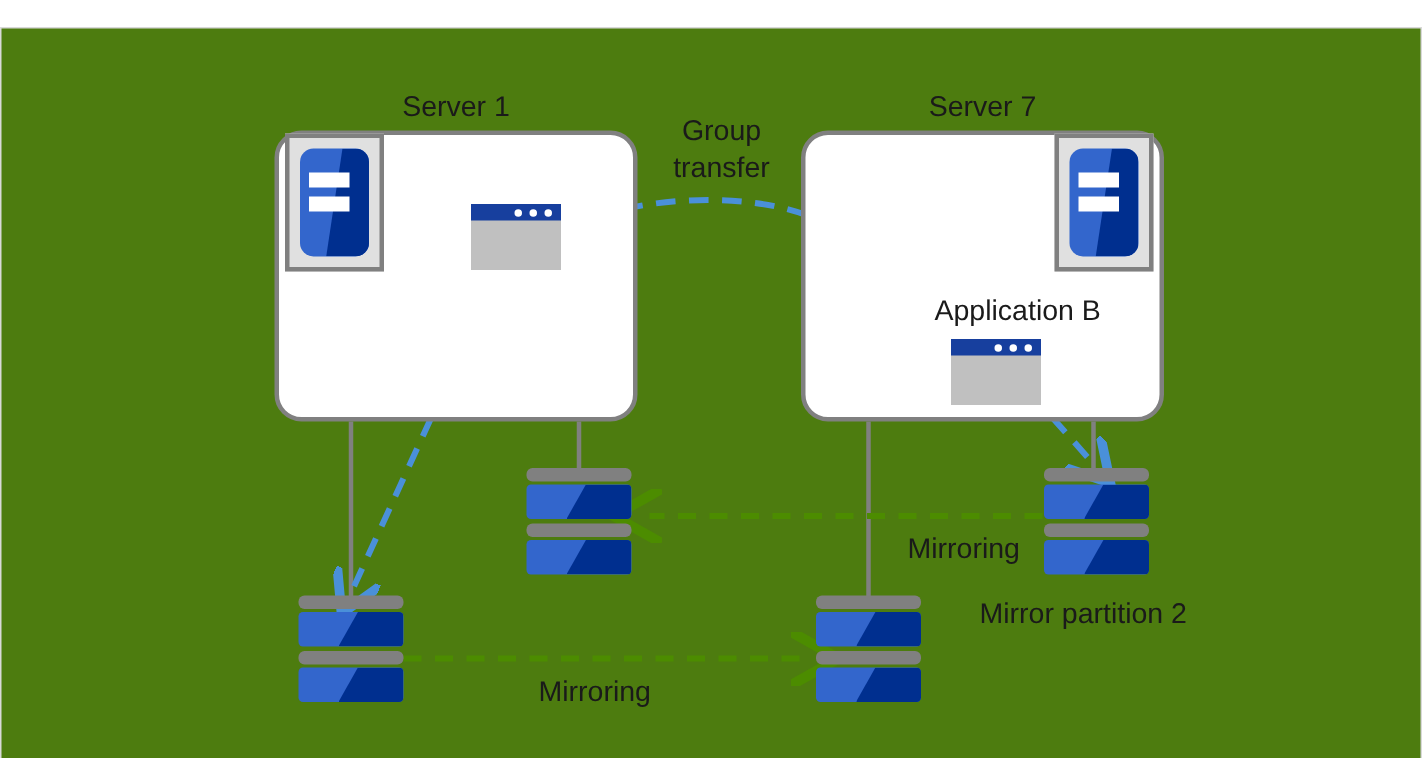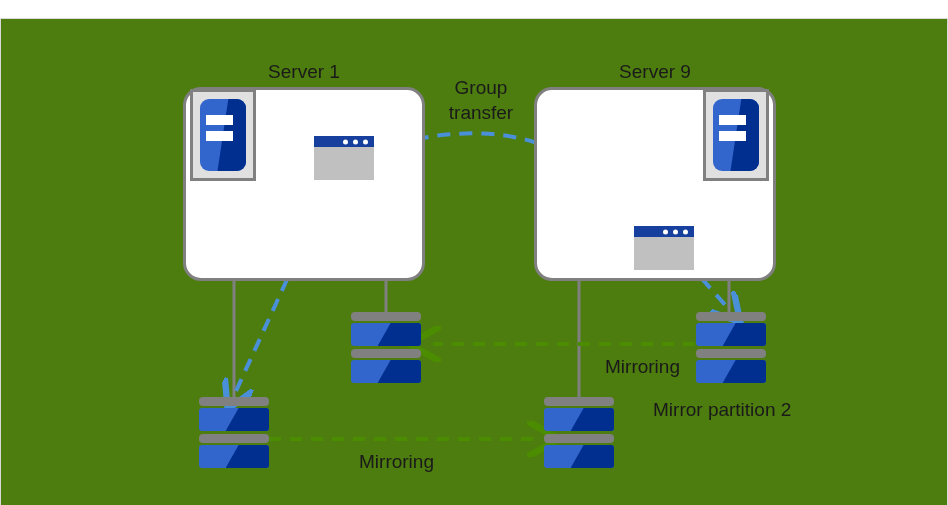--- a/index.html
+++ b/index.html
@@ -205,31 +205,32 @@
 
 
   <div class="app-window" style="left:313px; top:117px; width:60px; height:44px;">
     <div class="titlebar">
       <span class="dot d1"></span>
         <span class="dot d2"></span>
         <span class="dot d3"></span>
     </div>
   </div>
 
-  <div class="label center" style="left:533px; top:42px; width:242px;">Server 9</div>
+  <div class="label center" style="left:533px; top:42px; width:242px;">Server 7</div>
 
   <div class="server-box" style="left:533px; top:68px; width:242px; height:194px;"></div>
 
   <div class="server-icon" style="left:702px; top:70px; width:66px; height:92px;">
     <div class="tower">
       <div class="bar b1"></div>
       <div class="bar b2"></div>
     </div>
   </div>
 
+  <div class="label" style="left:622px; top:178px;">Application  B</div>
 
   <div class="app-window" style="left:633px; top:207px; width:60px; height:44px;">
     <div class="titlebar">
       <span class="dot d1"></span>
         <span class="dot d2"></span>
         <span class="dot d3"></span>
     </div>
   </div>
 
   <div class="label center" style="left:425px; top:58px; width:110px;">Group</div>

